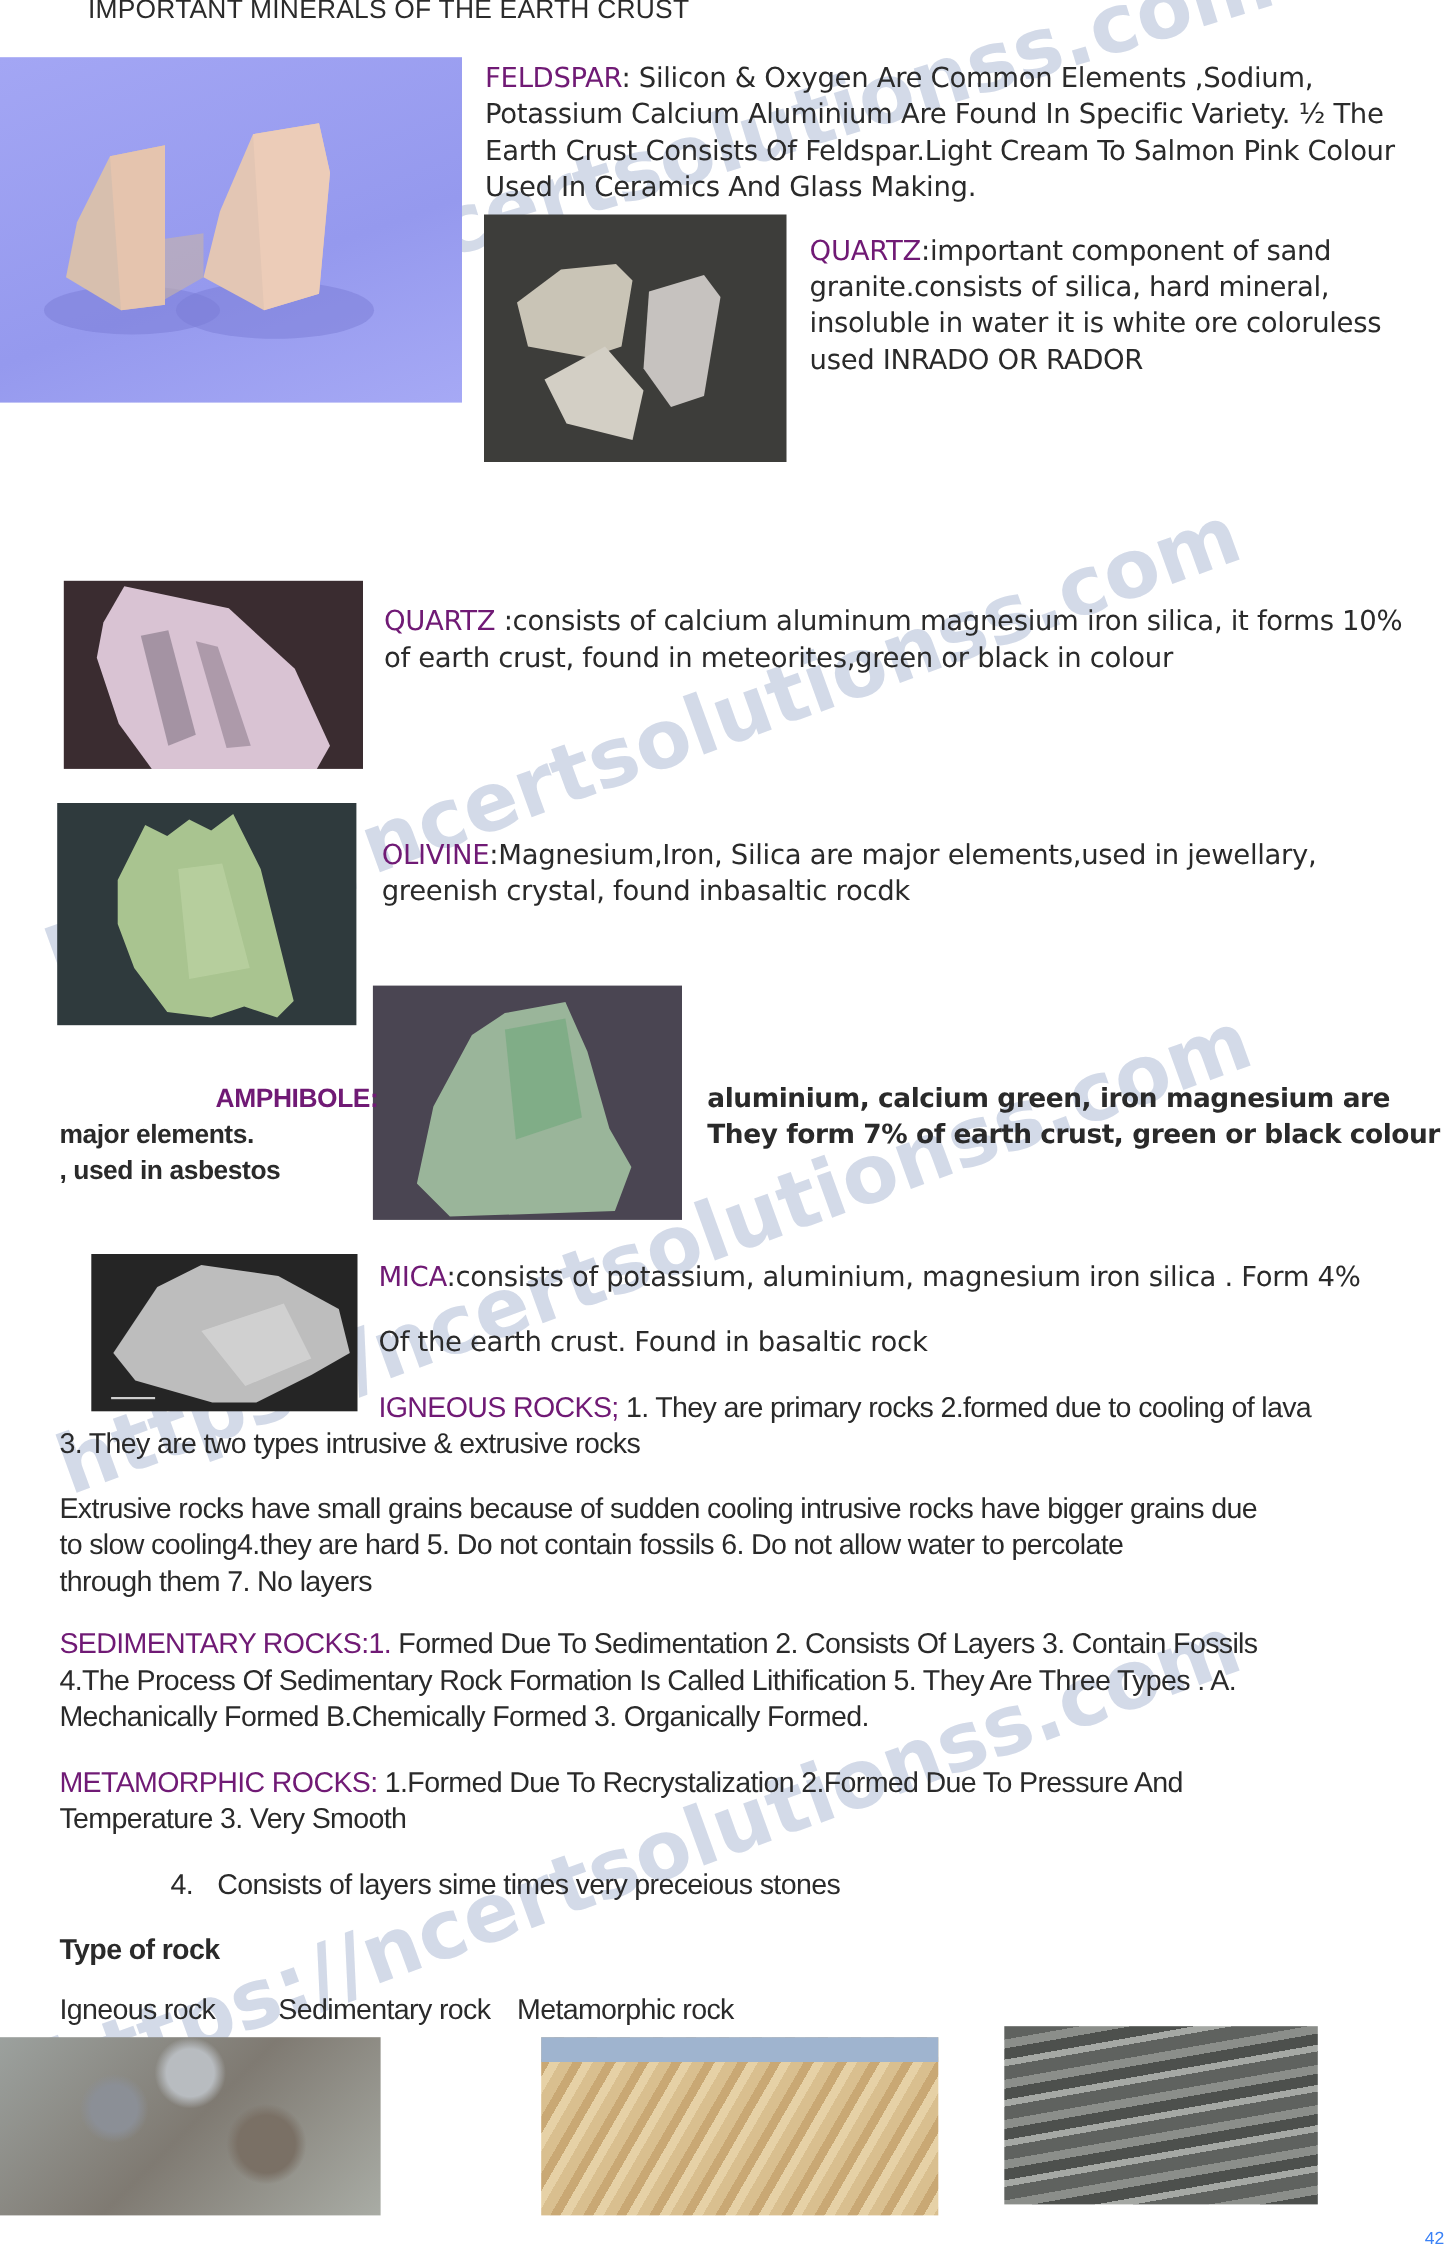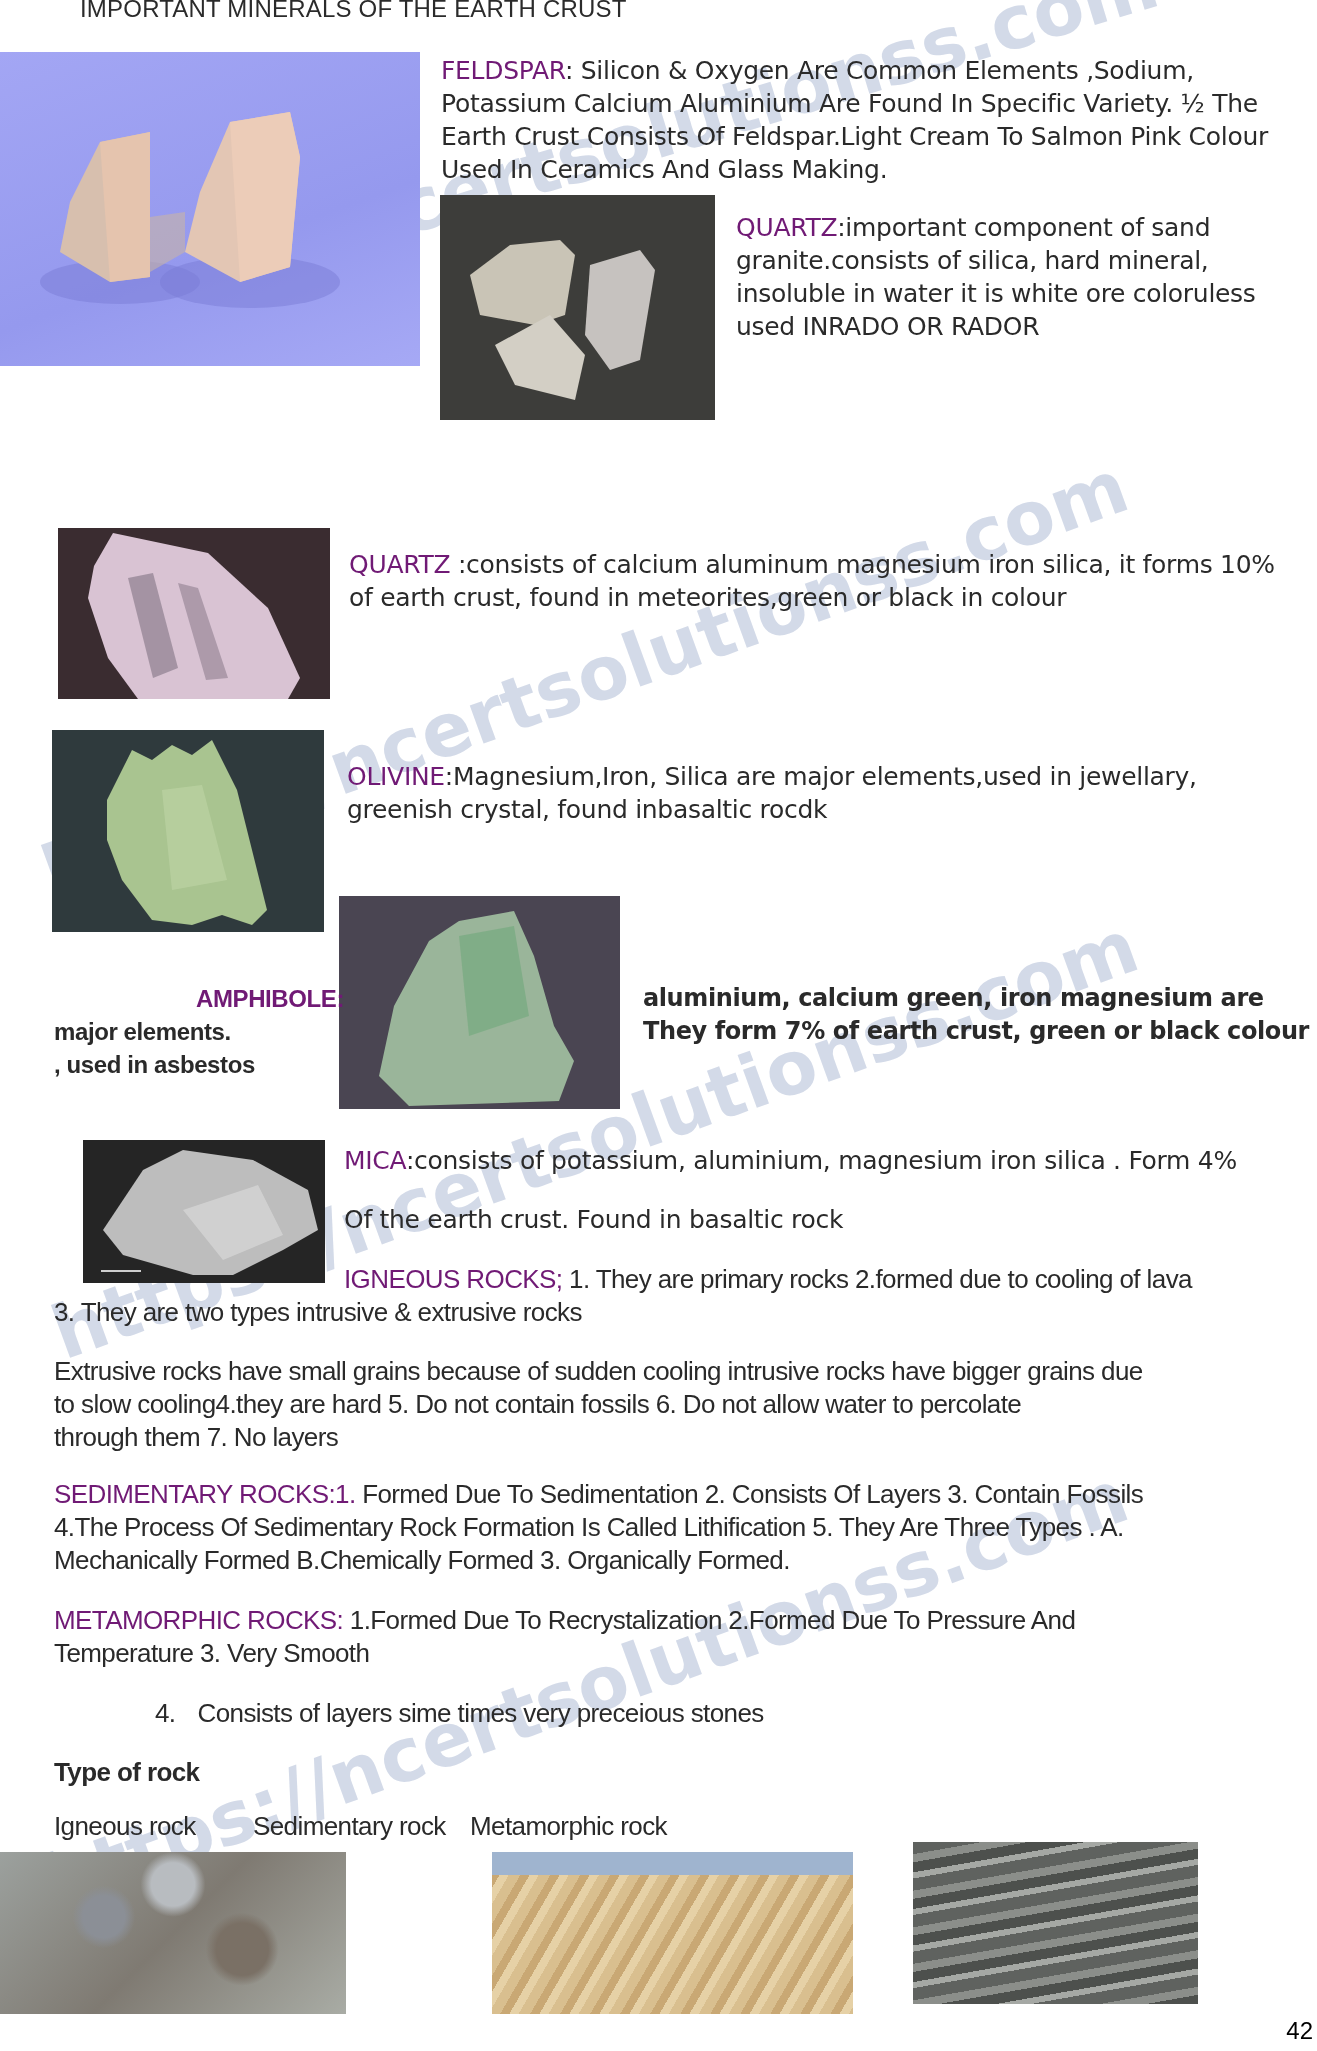--- a/index.html
+++ b/index.html
@@ -17,21 +17,21 @@
   .title {
     left: 80px; top: -6px; font-size: 24px; line-height: 30px; color: #2b2b2b;
     font-family: "Liberation Sans", sans-serif; letter-spacing: 0.2px;
   }
   .img { position: absolute; overflow: hidden; }
   .watermark {
     position: absolute; color: rgba(130,150,190,0.35); font-family: "DejaVu Sans", sans-serif;
     font-weight: bold; font-size: 74px; white-space: nowrap; transform-origin: left bottom;
     pointer-events: none;
   }
-  .pagenum { right: 4px; bottom: 6px; font-size: 24px; color: #000000; font-family: "Liberation Sans", sans-serif; }
+  .pagenum { right: 4px; bottom: 6px; font-size: 16px; color: #3b82f6; font-family: "Liberation Sans", sans-serif; }
 </style>
 </head>
 <body>
 
 <div class="abs title">IMPORTANT MINERALS OF THE EARTH CRUST</div>
 
 <div class="watermark" style="left:70px; top:270px; transform: rotate(-17deg);">https://ncertsolutionss.com</div>
 <div class="watermark" style="left:60px; top:830px; transform: rotate(-20deg);">https://ncertsolutionss.com</div>
 <div class="watermark" style="left:70px; top:1290px; transform: rotate(-20deg);">https://ncertsolutionss.com</div>
 <div class="watermark" style="left:60px; top:1840px; transform: rotate(-20deg);">https://ncertsolutionss.com</div>

